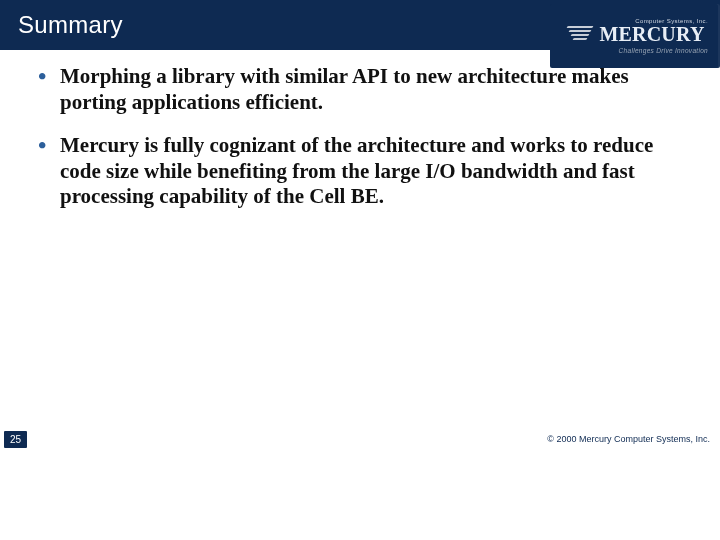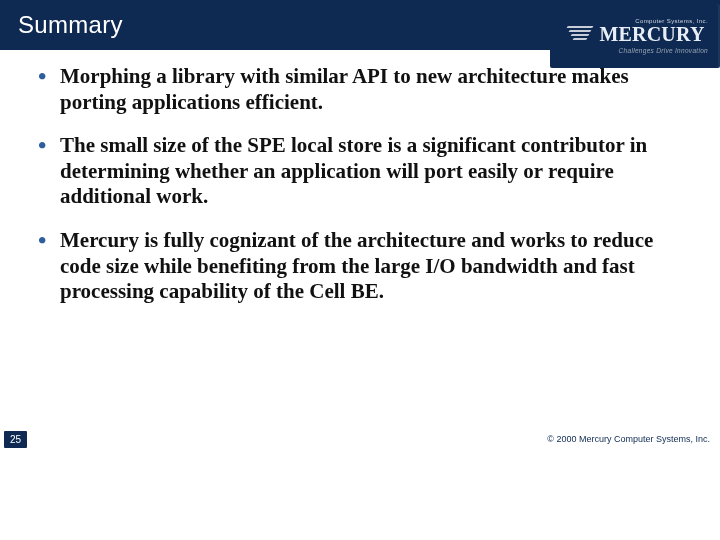--- a/index.html
+++ b/index.html
@@ -83,21 +83,20 @@
         </div>
         <div class="logo-name">MERCURY</div>
       </div>
       <div class="logo-tag">Challenges Drive Innovation</div>
     </div>
   </div>
 
   <div class="content">
     <ul class="bullets">
       <li><span>Morphing a library with similar API to new architecture makes porting applications efficient.</span></li>
-      <li><span>The small size of the SPE local store is a significant contributor in determining whether an application will port easily or require additional work.</span></li>
       <li><span>Mercury is fully cognizant of the architecture and works to reduce code size while benefiting from the large I/O bandwidth and fast processing capability of the Cell BE.</span></li>
     </ul>
   </div>
 
   <div class="footer">
     <div class="pagenum">25</div>
     <div class="copyright">© 2000 Mercury Computer Systems, Inc.</div>
   </div>
 
 </div>

